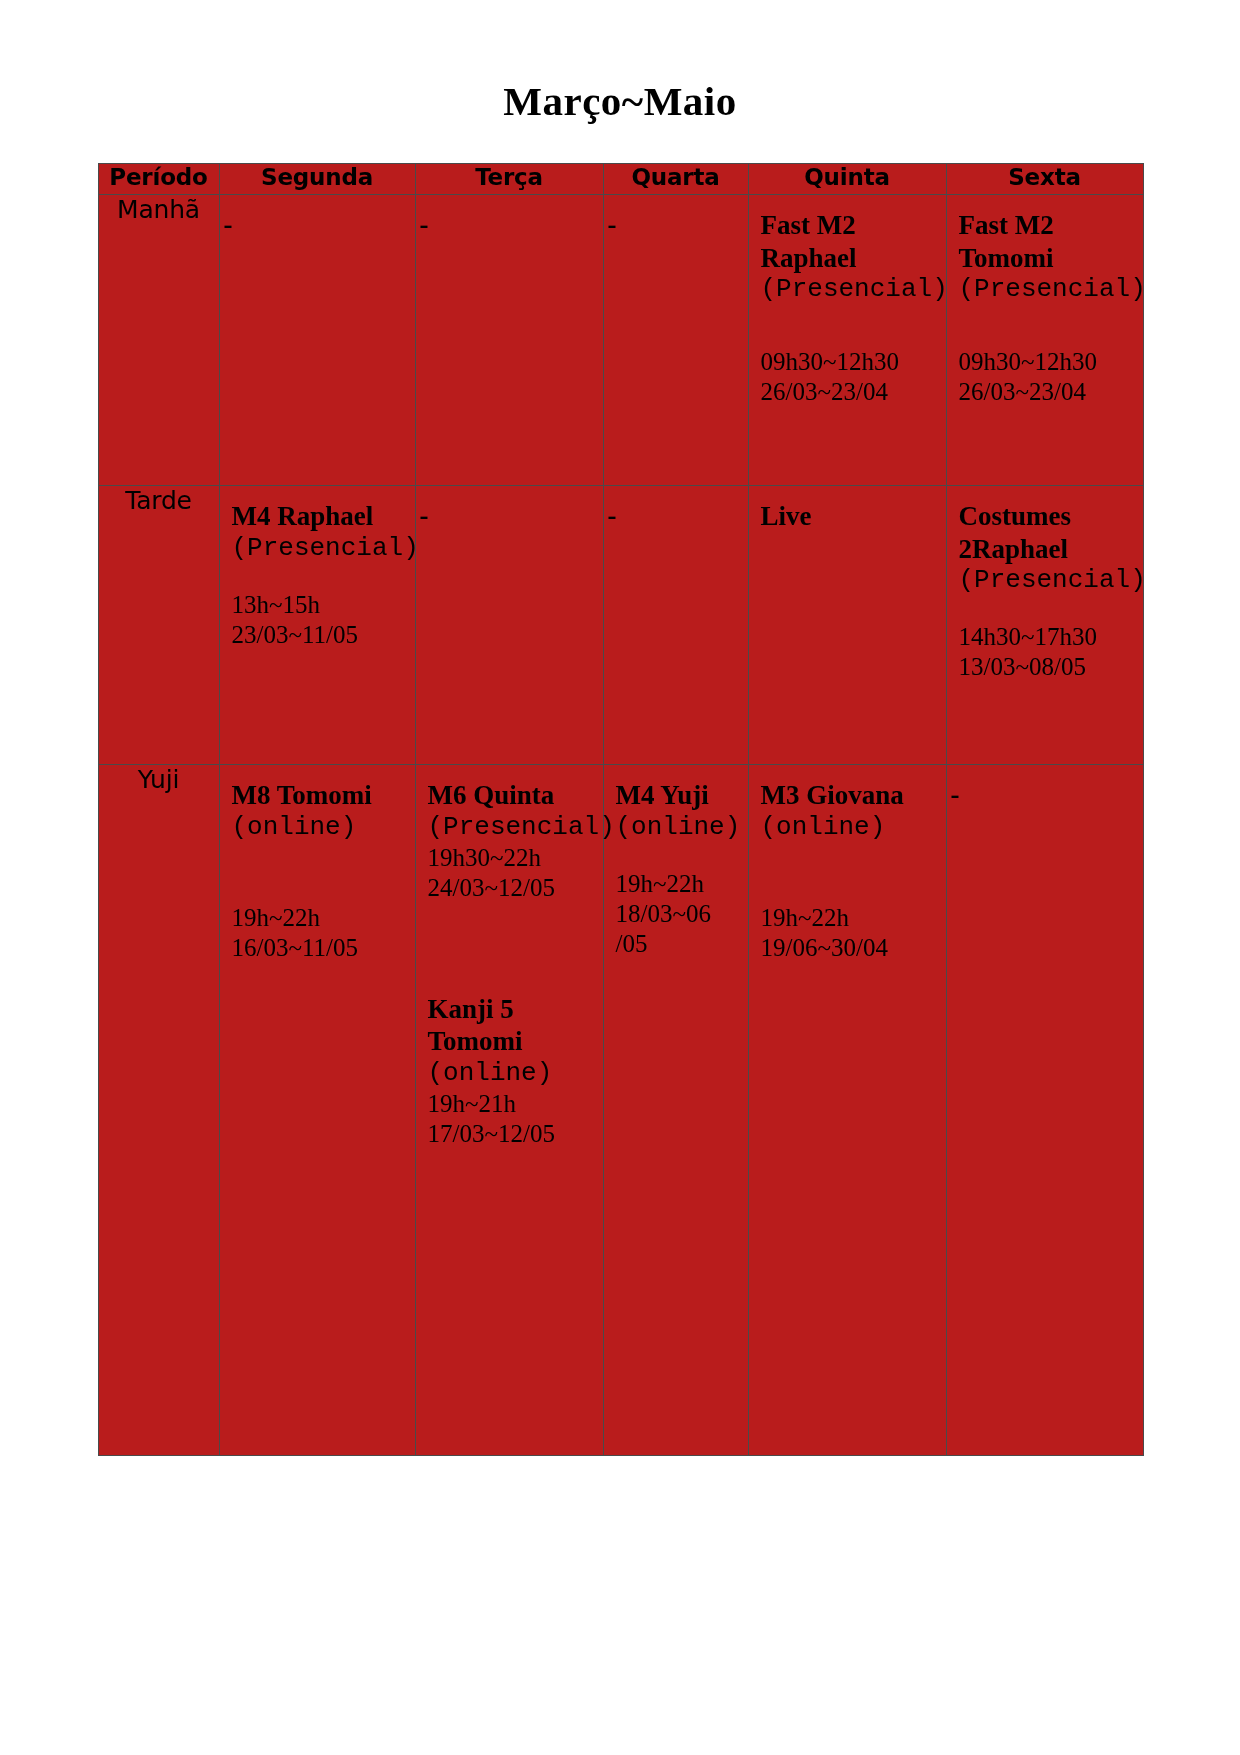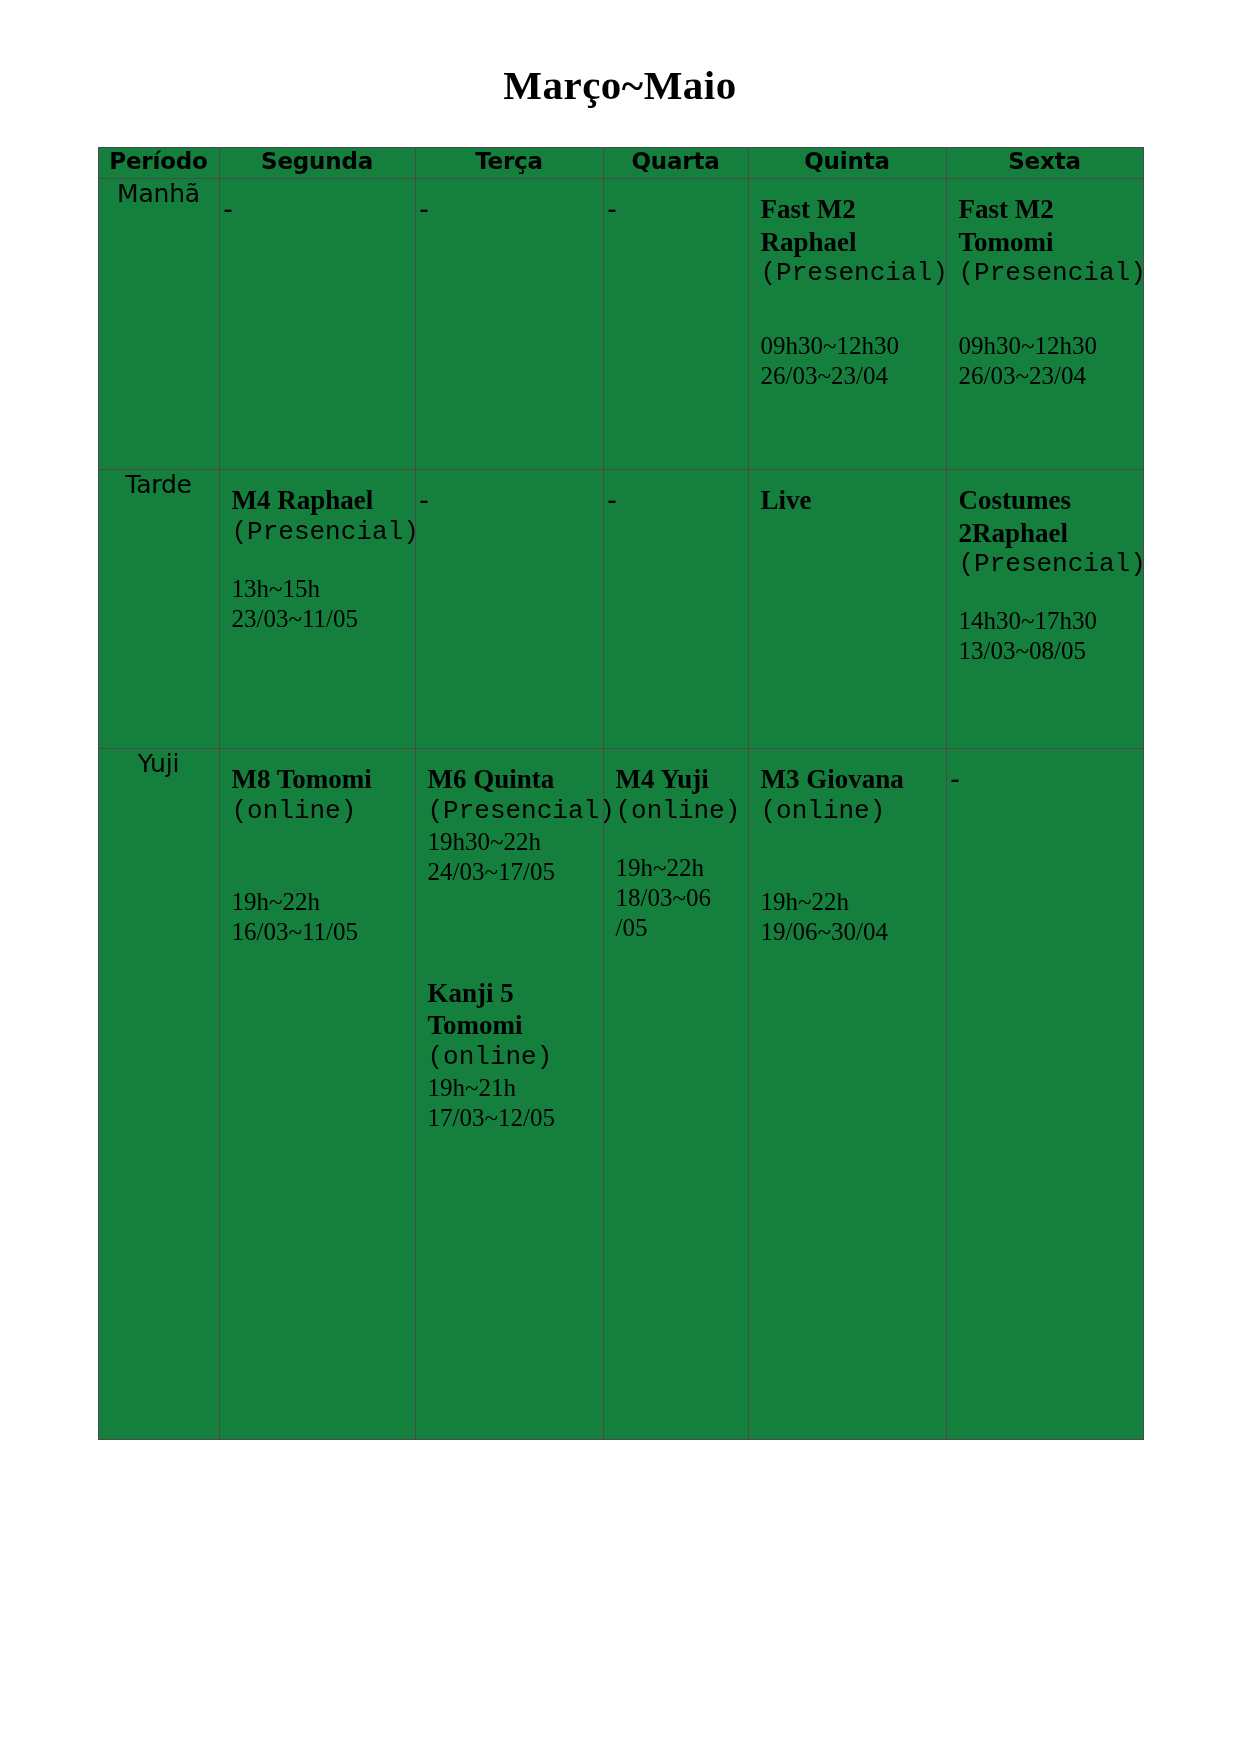--- a/index.html
+++ b/index.html
@@ -12,21 +12,21 @@
     height: 1755px;
     font-family: "Liberation Serif", serif;
     color: #000000;
     -webkit-font-smoothing: antialiased;
   }
   .page {
     position: relative;
     width: 1240px;
     height: 1755px;
     box-sizing: border-box;
-    padding: 0;
+    padding: 16px;
     background: #ffffff;
   }
   .doc-title {
     text-align: center;
     font-family: "Liberation Serif", serif;
     font-weight: bold;
     font-size: 41px;
     letter-spacing: 0.5px;
     margin: 0;
     padding-top: 62px;
@@ -41,21 +41,21 @@
   table.schedule {
     border-collapse: collapse;
     table-layout: fixed;
     width: 1045px;
   }
   table.schedule td,
   table.schedule th {
     border: 1px solid #4a4a4a;
     vertical-align: top;
     padding: 0;
-    background: #15803d;
+    background: #b91c1c;
   }
   
   col.c-periodo { width: 121px; }
   col.c-seg     { width: 196px; }
   col.c-ter     { width: 188px; }
   col.c-qua     { width: 145px; }
   col.c-qui     { width: 198px; }
   col.c-sex     { width: 197px; }
 
   thead th {
@@ -267,21 +267,21 @@
               </div>
             </div>
           </td>
 
           <td>
             <div class="cell-inner">
               <div class="ev">
                 <span class="ev-title">M6 Quinta</span>
                 <span class="ev-mode">(Presencial)</span>
                 <span class="ev-time">19h30~22h</span>
-                <span class="ev-date">24/03~17/05</span>
+                <span class="ev-date">24/03~12/05</span>
               </div>
               <div class="sp-xxl"></div>
               <div class="ev">
                 <span class="ev-title">Kanji 5</span>
                 <span class="ev-title">Tomomi</span>
                 <span class="ev-mode">(online)</span>
                 <span class="ev-time">19h~21h</span>
                 <span class="ev-date">17/03~12/05</span>
               </div>
             </div>

